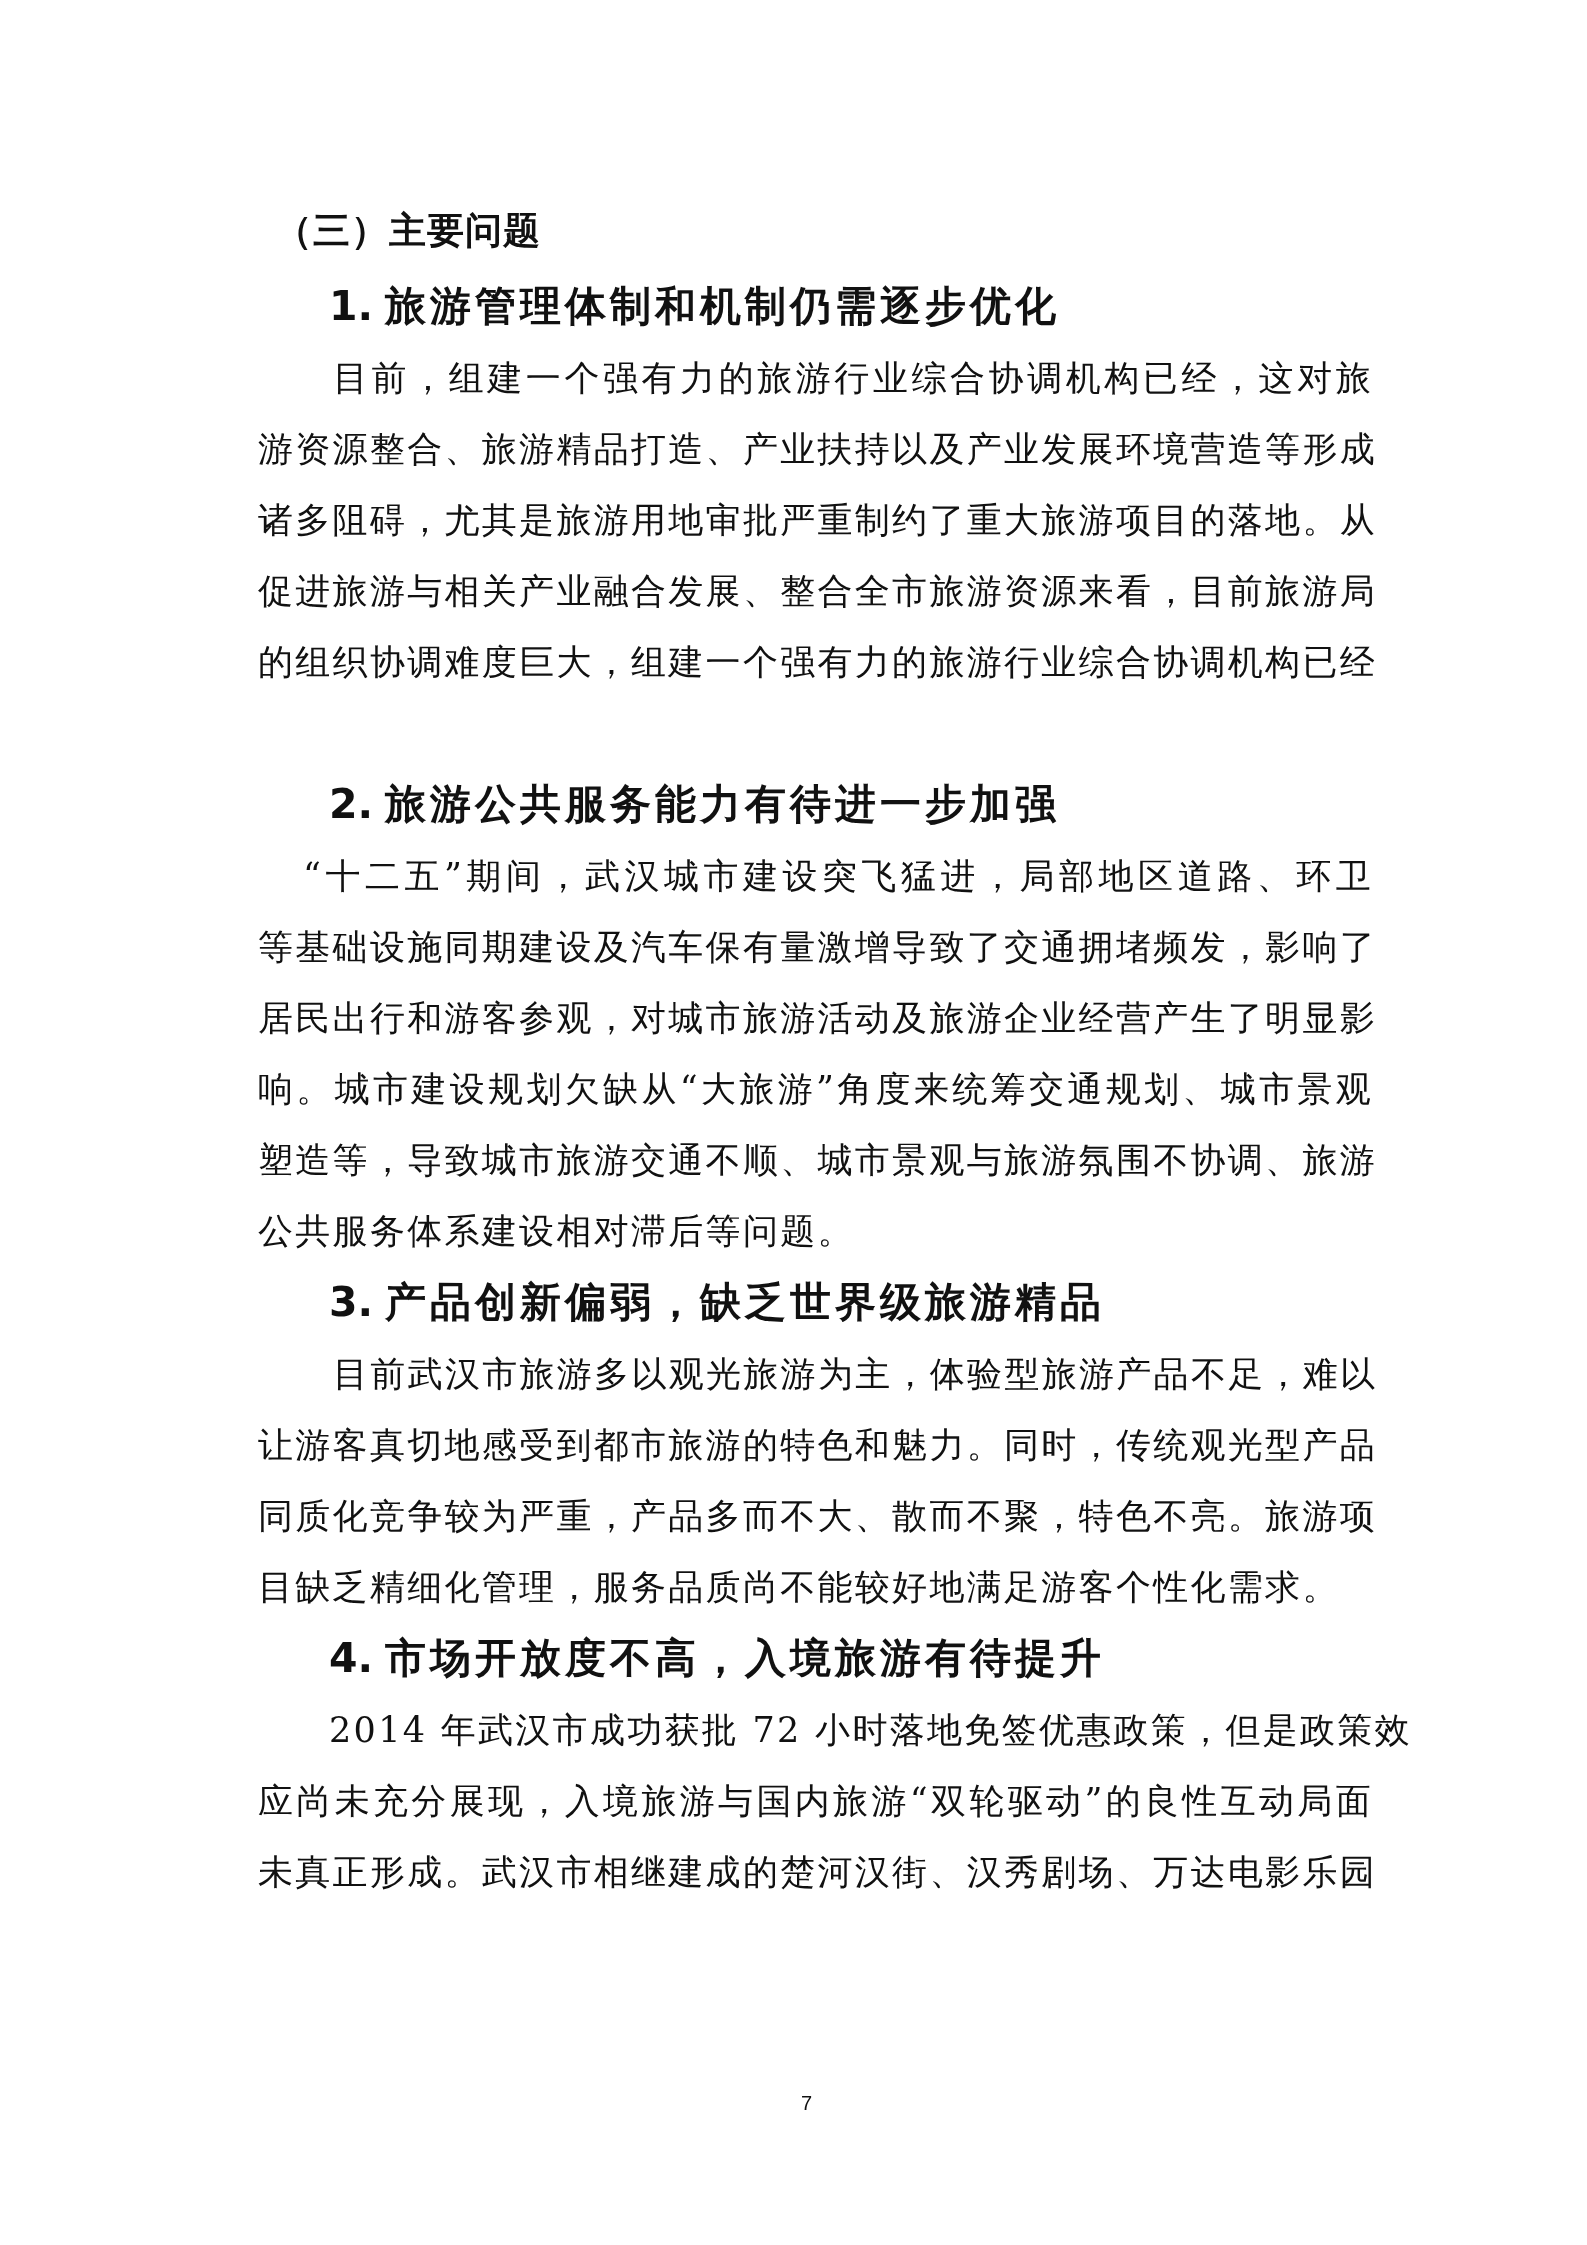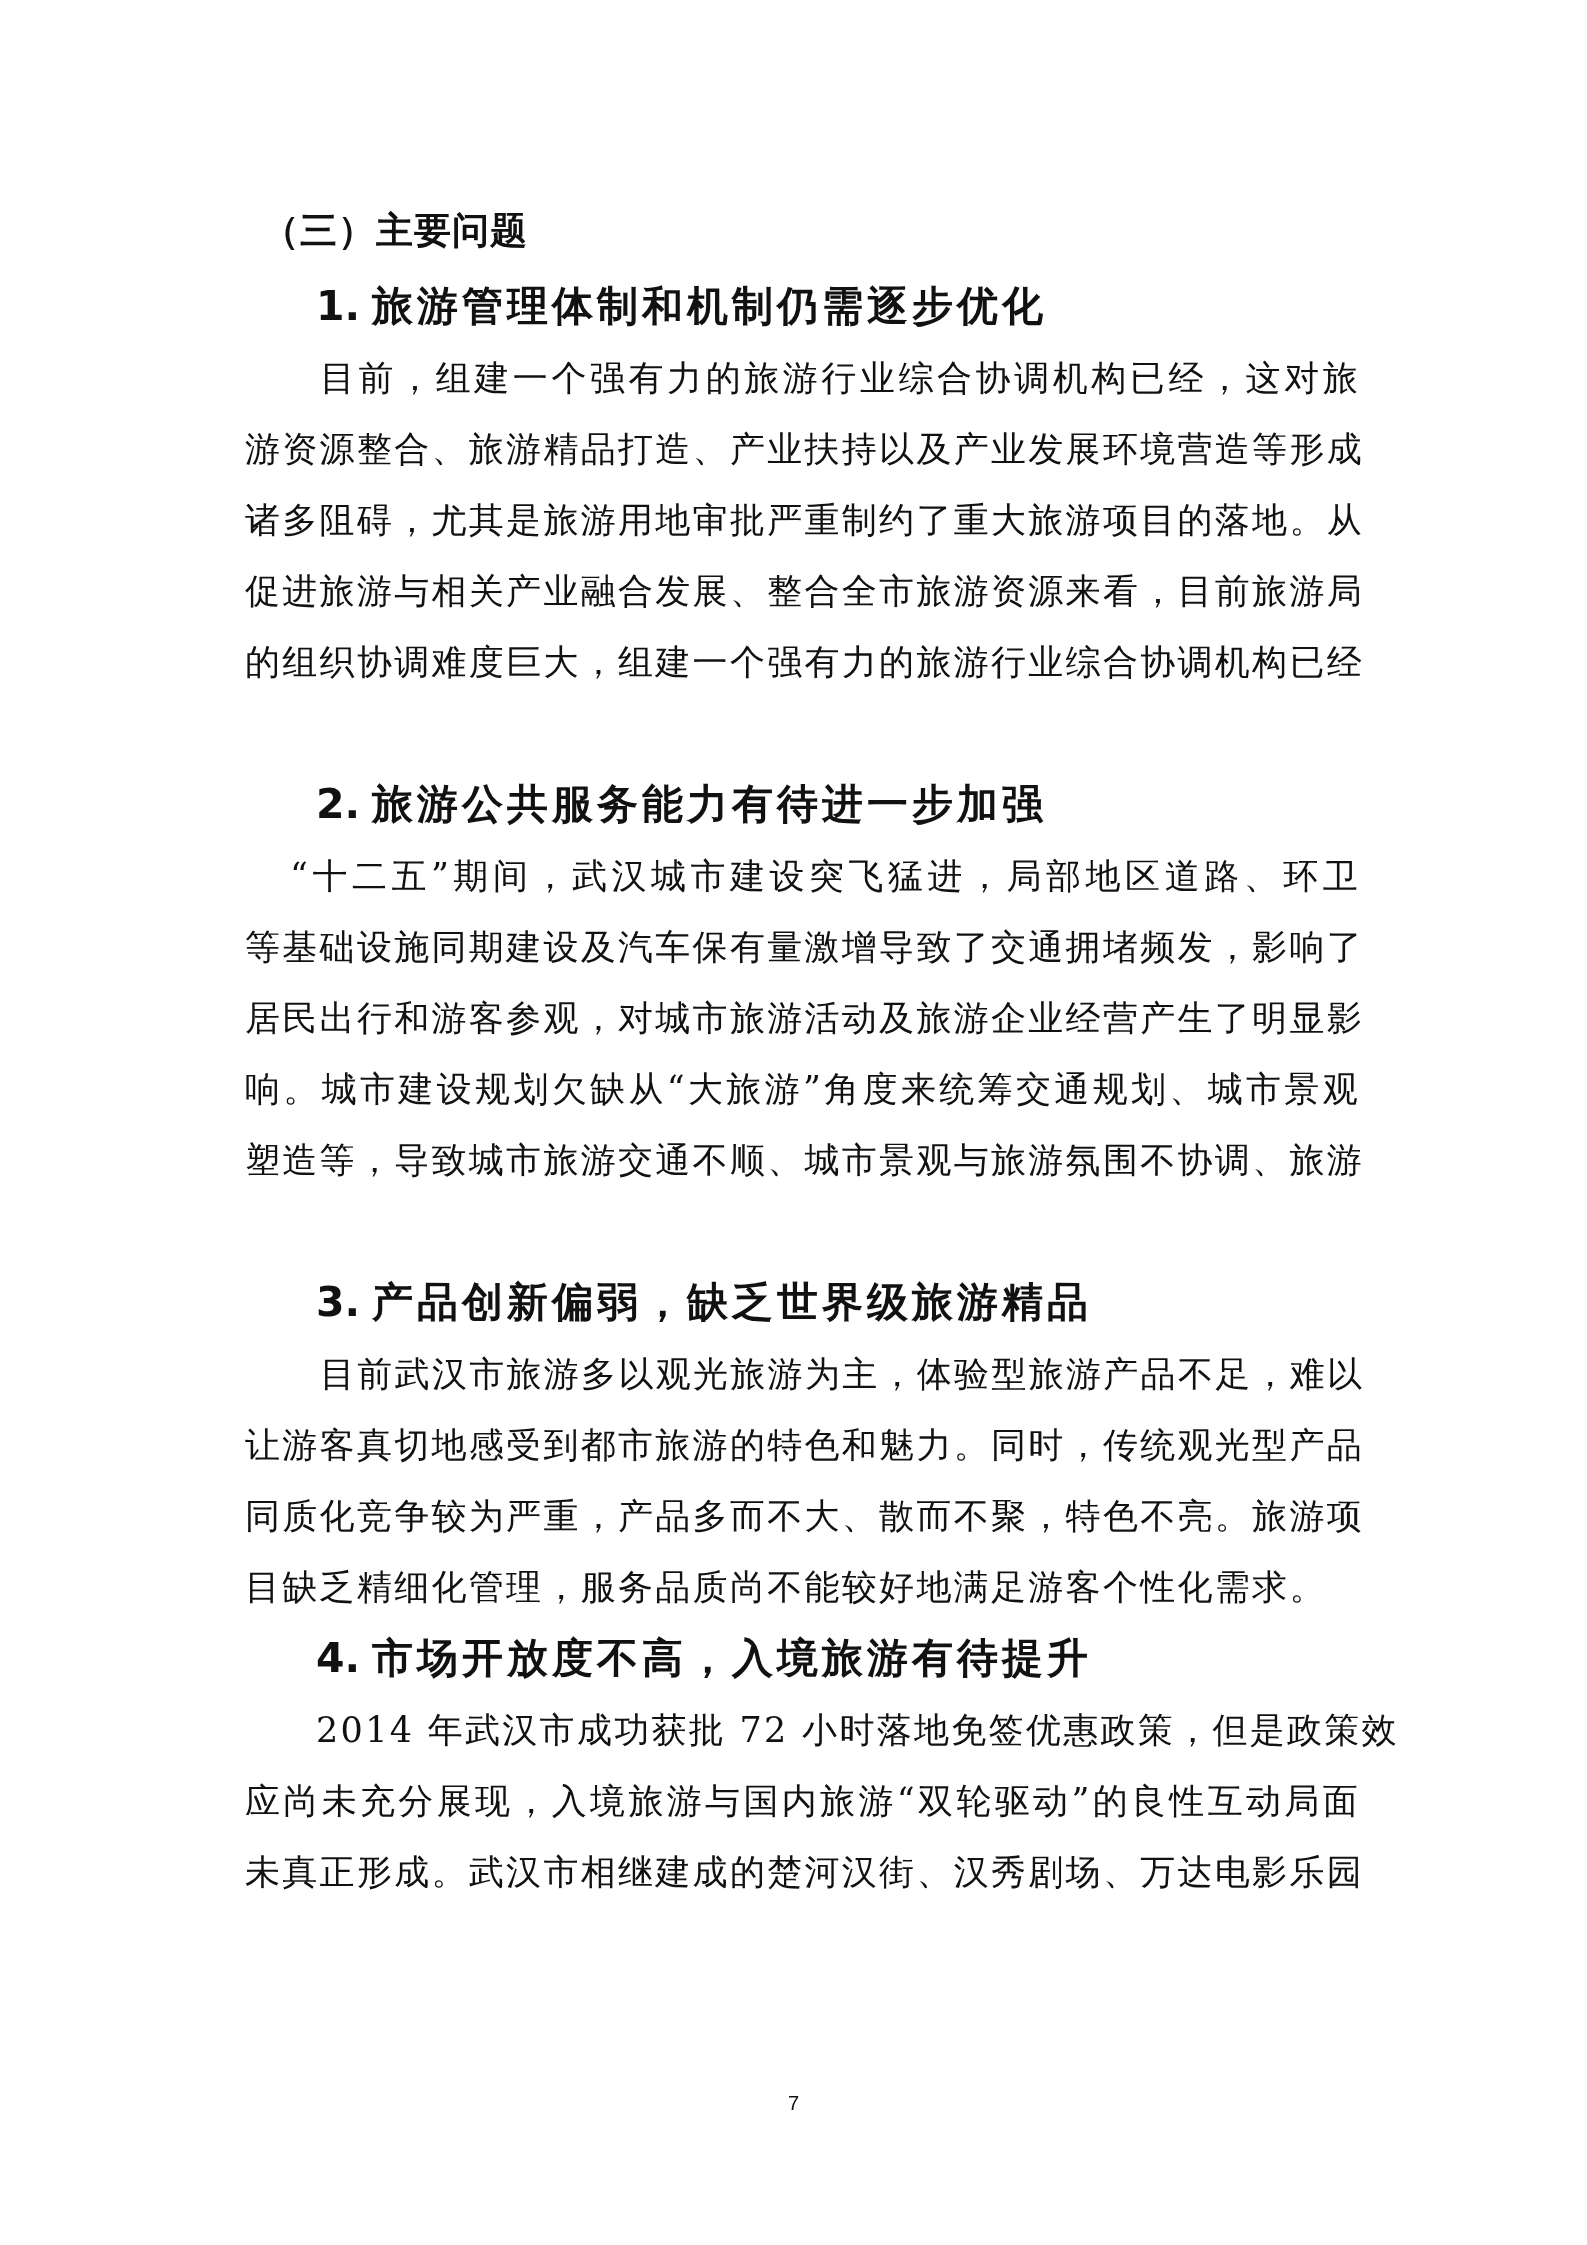--- a/index.html
+++ b/index.html
@@ -1,17 +1,17 @@
 <!DOCTYPE html>
 <html><head>
 <meta charset="utf-8">
 <style>
   html, body { margin: 0; padding: 0; background: #ffffff; }
   body { width: 1587px; height: 2245px; position: relative; overflow: hidden; }
-  .page { position: absolute; left: 0; top: 0; width: 1425px; height: 2245px; background: #fff; }
+  .page { position: absolute; left: 13px; top: 0; width: 1425px; height: 2245px; background: #fff; }
   .line {
     position: absolute;
     left: 245px;
     width: 1115px;
     height: 56px;
     line-height: 56px;
     font-family: "DejaVu Serif", "Liberation Serif", serif;
     font-size: 35px;
     color: #111;
     white-space: nowrap;
@@ -69,20 +69,21 @@
   <div class="line justify" style="top:634px">的组织协调难度巨大，组建一个强有力的旅游行业综合协调机构已经</div>
 
   <div class="heading" style="top:776px">
     <span class="num">2.</span><span>旅游公共服务能力有待进一步加强</span>
   </div>
   <div class="line justify" style="top:848px; left:290px; width:1070px;">“十二五”期间，武汉城市建设突飞猛进，局部地区道路、环卫</div>
   <div class="line justify" style="top:919px">等基础设施同期建设及汽车保有量激增导致了交通拥堵频发，影响了</div>
   <div class="line justify" style="top:990px">居民出行和游客参观，对城市旅游活动及旅游企业经营产生了明显影</div>
   <div class="line justify" style="top:1061px">响。城市建设规划欠缺从“大旅游”角度来统筹交通规划、城市景观</div>
   <div class="line justify" style="top:1132px">塑造等，导致城市旅游交通不顺、城市景观与旅游氛围不协调、旅游</div>
+  <div class="line" style="top:1203px">公共服务体系建设相对滞后等问题。</div>
 
   <div class="heading" style="top:1274px">
     <span class="num">3.</span><span>产品创新偏弱，缺乏世界级旅游精品</span>
   </div>
   <div class="line indent justify" style="top:1346px">目前武汉市旅游多以观光旅游为主，体验型旅游产品不足，难以</div>
   <div class="line justify" style="top:1417px">让游客真切地感受到都市旅游的特色和魅力。同时，传统观光型产品</div>
   <div class="line" style="top:1559px">目缺乏精细化管理，服务品质尚不能较好地满足游客个性化需求。</div>
   <div class="line justify" style="top:1488px">同质化竞争较为严重，产品多而不大、散而不聚，特色不亮。旅游项</div>
 
   <div class="heading" style="top:1630px">

